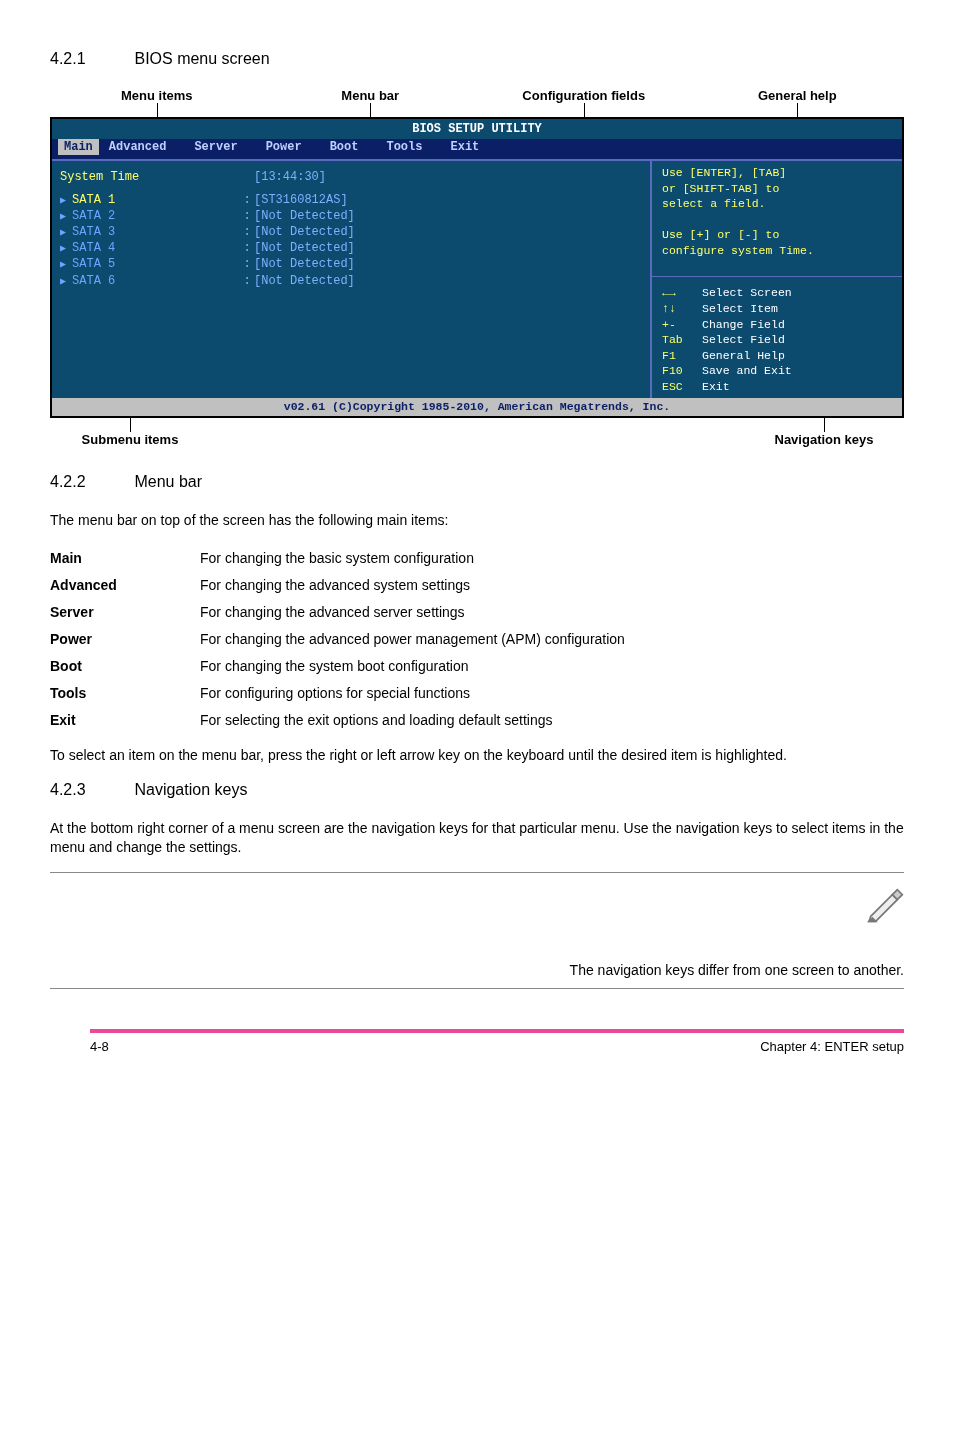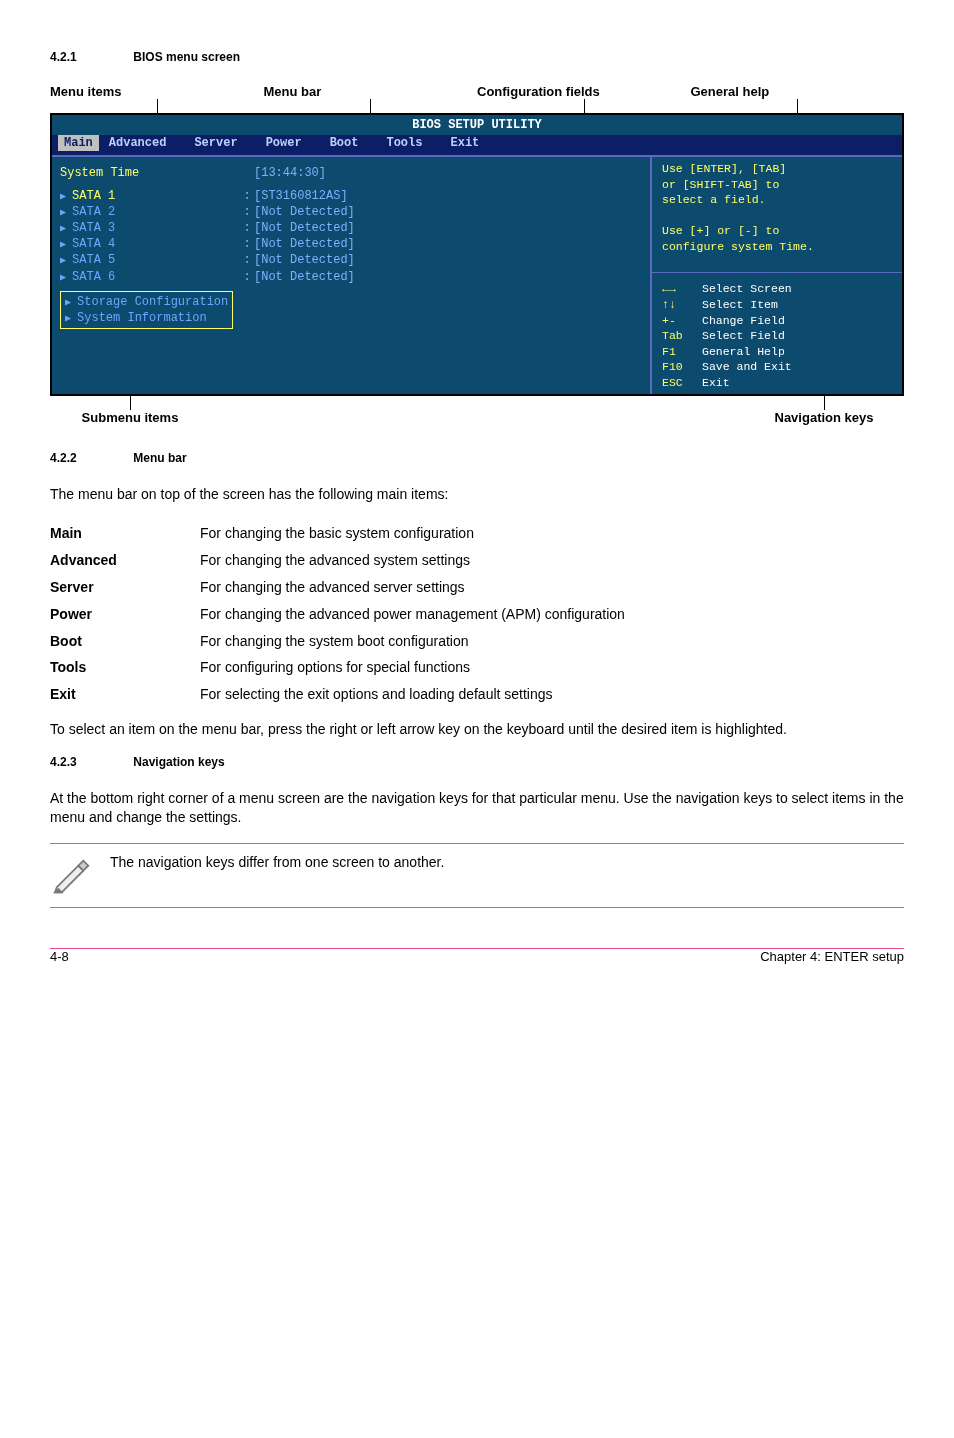--- a/index.html
+++ b/index.html
@@ -5,36 +5,36 @@
   body {
     margin: 0;
     padding: 40px 50px;
     font-family: Arial, Helvetica, sans-serif;
     font-size: 14px;
     color: #000;
     width: 854px;
     background: #fff;
   }
   h2.section {
-    font-size: 12px;
-    font-weight: bold;
+    font-size: 16px;
+    font-weight: normal;
     margin: 10px 0 20px 0;
   }
   h2.section .num {
     display: inline-block;
     width: 80px;
   }
   .diagram-labels {
     display: flex;
     justify-content: space-between;
     font-weight: bold;
     font-size: 13px;
     margin-bottom: 0;
   }
-  .diagram-labels span { flex: 1; text-align: left; position: relative;}
+  .diagram-labels span { flex: 1; text-align: center; position: relative;}
   .connector-row {
     display: flex;
     height: 14px;
   }
   .connector-row span {
     flex: 1;
     position: relative;
   }
   .connector-row span::after {
     content: "";
@@ -131,28 +131,28 @@
   .lower-connectors .col { position: relative; height: 14px;}
   .lower-connectors .col::after {
     content:""; position:absolute; left:50%; top:0;width:1px;height:14px;background:#000;
   }
   .lower-labels { display:flex; justify-content: space-between; font-weight:bold; font-size:13px; margin-bottom: 26px;}
   p.body { margin: 10px 0 16px 0; line-height: 1.35;}
   table.desc { border-collapse: collapse; width: 100%; margin-bottom: 12px;}
   table.desc td { padding: 4px 0; vertical-align: top; line-height:1.35;}
   table.desc td.k { width: 150px; font-weight: bold;}
   .note-row {
-    display:flex; align-items:flex-start; gap:20px;
+    display:flex; align-items:flex-end; gap:36px;
     border-top:1px solid #888; border-bottom:1px solid #888;
-    padding:10px 0; margin: 14px 0 40px 0;
+    padding:10px 0; margin: 14px 0 40px 0; flex-direction: column;
   }
   .note-icon svg { width:40px; height:40px; }
   .page-footer {
     display:flex; justify-content: space-between;
-    border-top: 1px solid #ec4899; font-size: 13px;
+    border-top: 4px solid #ec4899; padding-top: 6px; font-size: 13px; margin-left: 40px;
   }
 </style>
 </head>
 <body>
 
 <h2 class="section">
   <span class="num">4.2.1</span>
   <span>BIOS menu screen</span>
 </h2>
 
@@ -214,30 +214,20 @@
           <span class="field-sep">:</span>
           <span class="field-val">[Not Detected]</span>
         </div>
         <div class="field-row">
           <span class="field-label tri" style="color:#6aa7ff">SATA 6</span>
           <span class="field-sep">:</span>
           <span class="field-val">[Not Detected]</span>
         </div>
       </div>
 
-      <div class="grp">
-        <div class="boxed">
-          <div class="field-row">
-            <span class="field-label tri" style="color:#6aa7ff;width:auto">Storage Configuration</span>
-          </div>
-          <div class="field-row">
-            <span class="field-label tri" style="color:#6aa7ff;width:auto">System Information</span>
-          </div>
-        </div>
-      </div>
     </div>
 
     <div class="bios-right">
       <div class="help-top">
         <div>Use [ENTER], [TAB]</div>
         <div>or [SHIFT-TAB] to</div>
         <div>select a field.</div>
         <div>&nbsp;</div>
         <div>Use [+] or [-] to</div>
         <div>configure system Time.</div>
@@ -247,20 +237,21 @@
         <div><span style="display:inline-block;width:40px">←→</span><span class="d">Select Screen</span></div>
         <div><span style="display:inline-block;width:40px">↑↓</span><span class="d">Select Item</span></div>
         <div><span style="display:inline-block;width:40px">+-</span><span class="d">Change Field</span></div>
         <div><span style="display:inline-block;width:40px">Tab</span><span class="d">Select Field</span></div>
         <div><span style="display:inline-block;width:40px">F1</span><span class="d">General Help</span></div>
         <div><span style="display:inline-block;width:40px">F10</span><span class="d">Save and Exit</span></div>
         <div><span style="display:inline-block;width:40px">ESC</span><span class="d">Exit</span></div>
       </div>
     </div>
   </div>
+  <div class="bios-footer">v02.61 (C)Copyright 1985-2010, American Megatrends, Inc.</div>
 </div>
 
 <div class="lower-connectors">
   <div class="col" style="width:160px"></div>
   <div class="col" style="width:160px"></div>
 </div>
 <div class="lower-labels">
   <span style="width:160px;text-align:center">Submenu items</span>
   <span style="width:160px;text-align:center">Navigation keys</span>
 </div>

